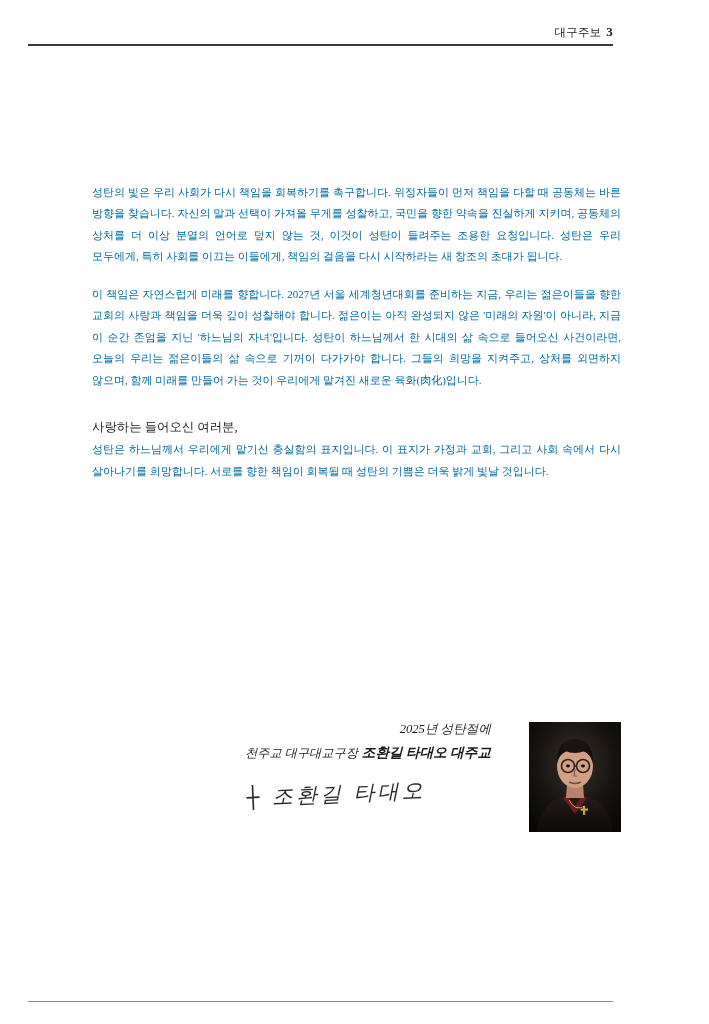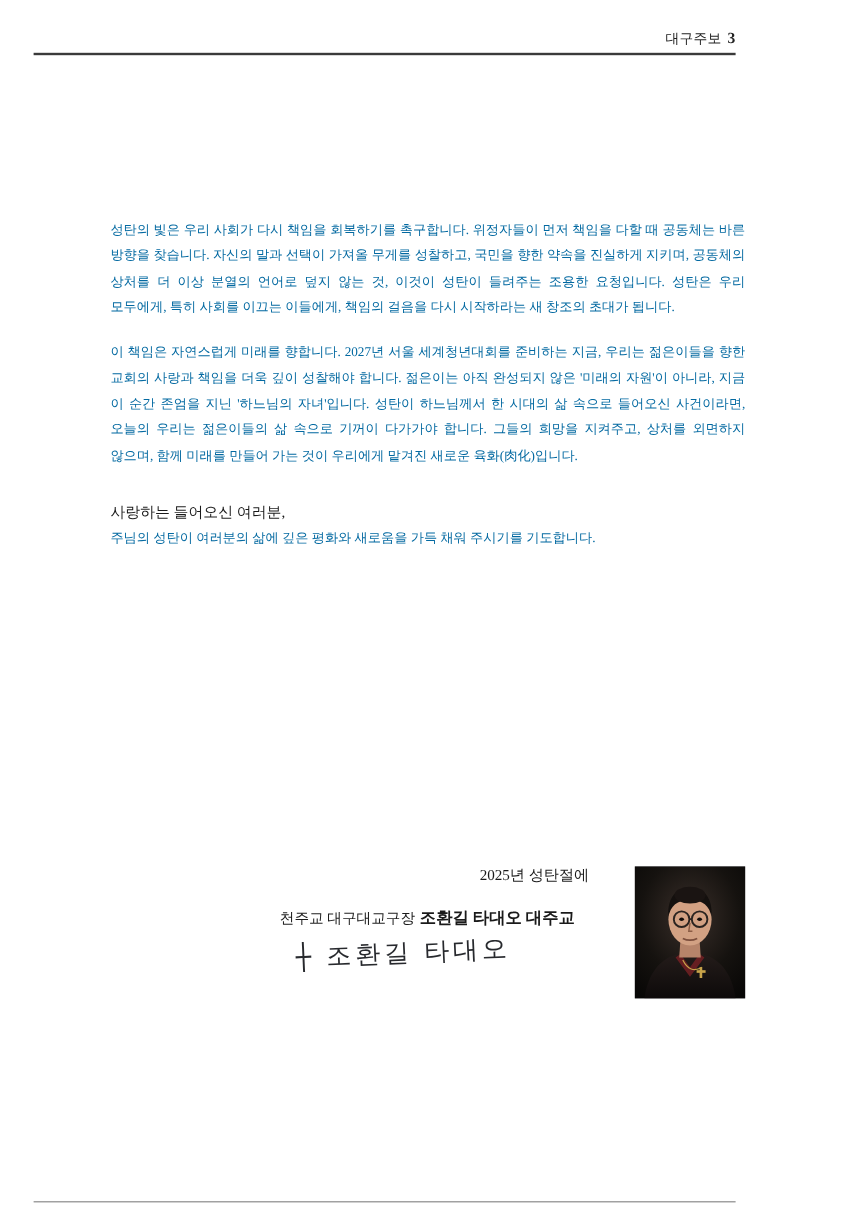--- a/index.html
+++ b/index.html
@@ -89,37 +89,38 @@
     word-break: keep-all;
   }
   .tight { margin-bottom: 0; }
   
   .sign-area {
     position: absolute;
     left: 92px;
     top: 718px;
     width: 529px;
     height: 140px;
+    font-style: italic;
   }
   .sign-text {
     position: absolute;
     right: 130px;
     top: 0;
     text-align: right;
     width: 330px;
   }
   .sign-date {
     font-size: 12.6px;
     line-height: 1.8;
     margin: 0;
   }
   .sign-name-line {
     font-size: 12.6px;
     line-height: 1.8;
-    margin: 12px;
+    margin: 0;
     white-space: nowrap;
   }
   .sign-name-line .title {
     font-size: 12.2px;
   }
   .sign-name-line .name {
     font-weight: bold;
     font-size: 13.6px;
     margin-left: 4px;
   }
@@ -161,22 +162,22 @@
       <span>대구주보</span><span class="page-num">3</span>
     </div>
     <div class="header-rule"></div>
   </div>
 
   <div class="content">
     <p class="para block-gap-1">성탄의 빛은 우리 사회가 다시 책임을 회복하기를 촉구합니다. 위정자들이 먼저 책임을 다할 때 공동체는 바른 방향을 찾습니다. 자신의 말과 선택이 가져올 무게를 성찰하고, 국민을 향한 약속을 진실하게 지키며, 공동체의 상처를 더 이상 분열의 언어로 덮지 않는 것, 이것이 성탄이 들려주는 조용한 요청입니다. 성탄은 우리 모두에게, 특히 사회를 이끄는 이들에게, 책임의 걸음을 다시 시작하라는 새 창조의 초대가 됩니다.</p>
     <p class="para block-gap-2">이 책임은 자연스럽게 미래를 향합니다. 2027년 서울 세계청년대회를 준비하는 지금, 우리는 젊은이들을 향한 교회의 사랑과 책임을 더욱 깊이 성찰해야 합니다. 젊은이는 아직 완성되지 않은 '미래의 자원'이 아니라, 지금 이 순간 존엄을 지닌 '하느님의 자녀'입니다. 성탄이 하느님께서 한 시대의 삶 속으로 들어오신 사건이라면, 오늘의 우리는 젊은이들의 삶 속으로 기꺼이 다가가야 합니다. 그들의 희망을 지켜주고, 상처를 외면하지 않으며, 함께 미래를 만들어 가는 것이 우리에게 맡겨진 새로운 육화(肉化)입니다.</p>
     <div class="salutation-block">
       <p class="line tight">사랑하는 들어오신 여러분,</p>
-    </div>
-    <p class="para">주님의 성탄이 여러분의 삶에 깊은 평화와 새로움을 가득 채워 주시기를 기도합니다.</p>
+      <p class="para">성탄은 하느님께서 우리에게 맡기신 충실함의 표지입니다. 이 표지가 가정과 교회, 그리고 사회 속에서 다시 살아나기를 희망합니다. 서로를 향한 책임이 회복될 때 성탄의 기쁨은 더욱 밝게 빛날 것입니다.</p>
+    </div>
   </div>
 
   <div class="sign-area">
     <div class="sign-text">
       <p class="sign-date">2025년 성탄절에</p>
       <p class="sign-name-line">
         <span class="title">천주교 대구대교구장</span><span class="name">조환길 타대오 대주교</span>
       </p>
     </div>
     <div class="autograph">┼ 조환길 타대오</div>

